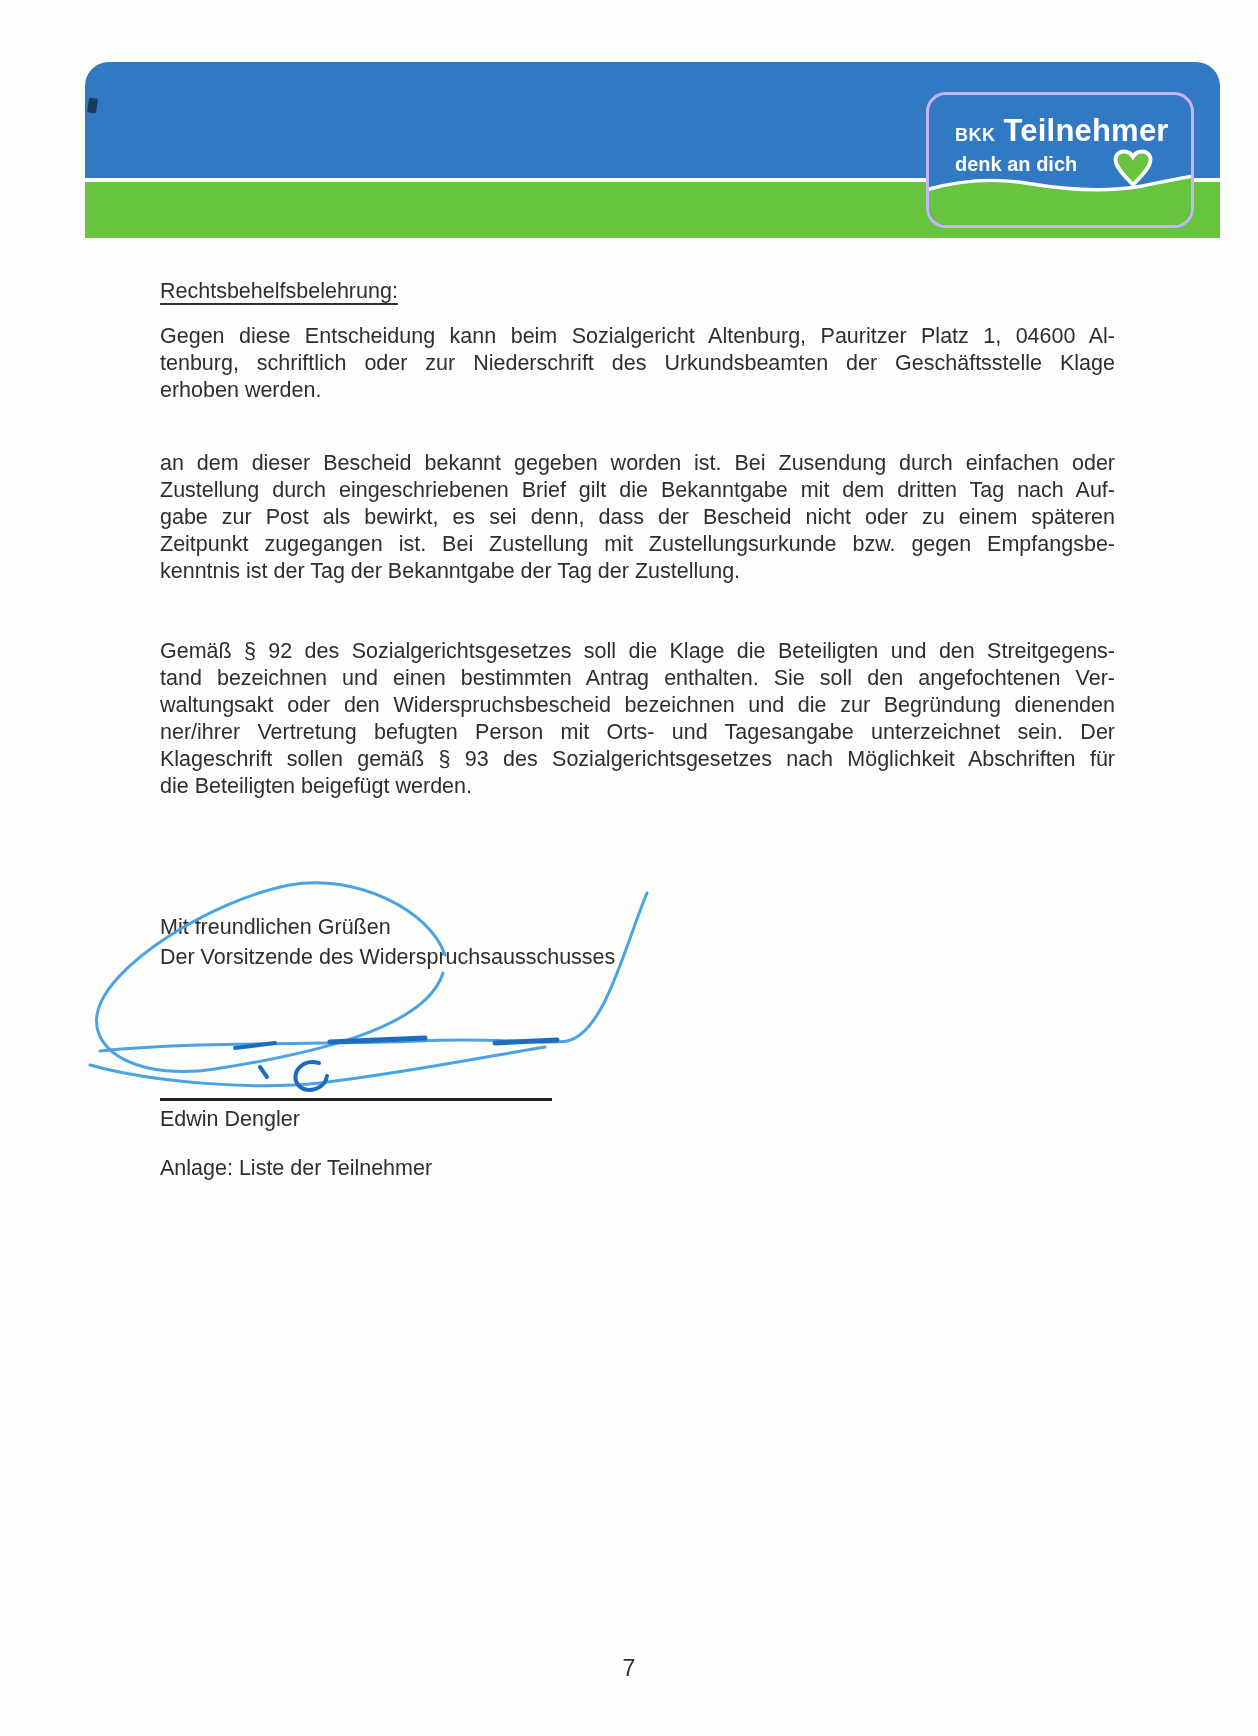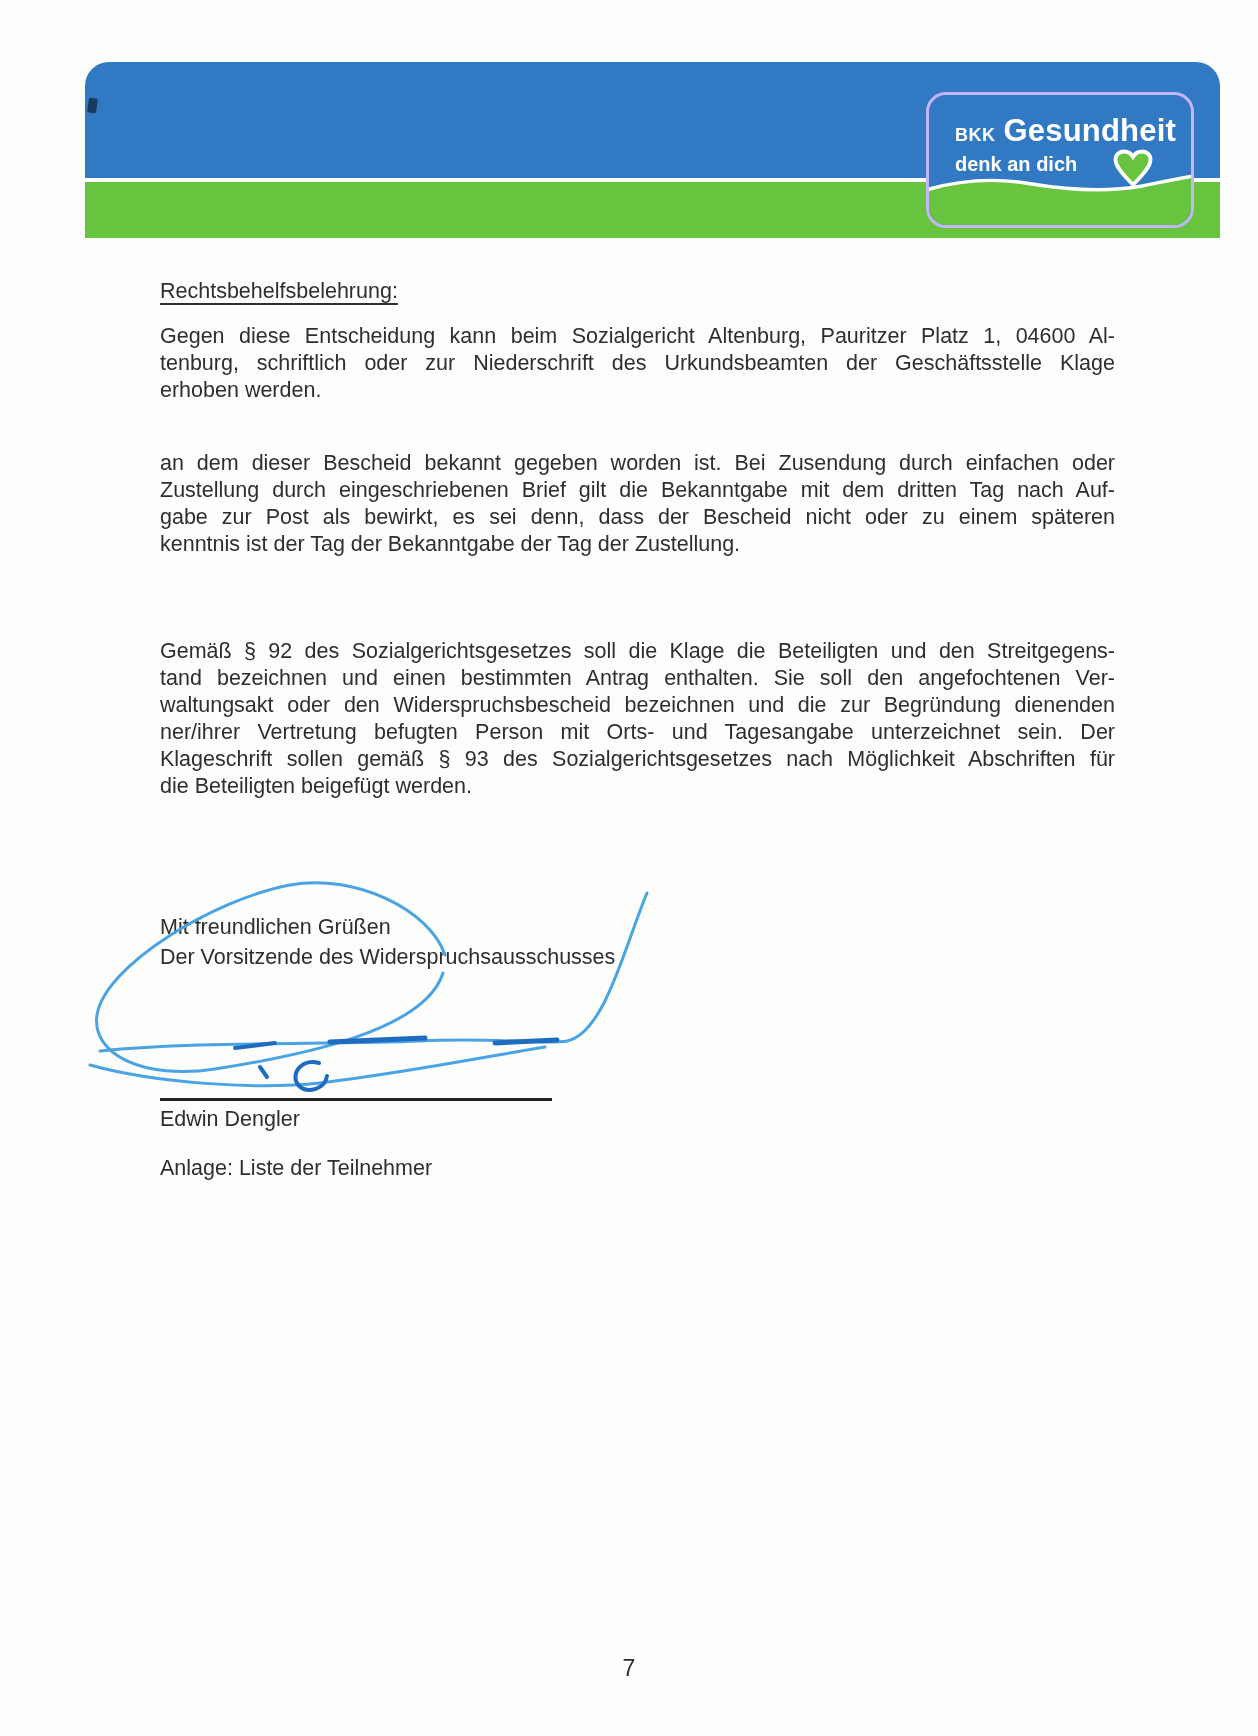--- a/index.html
+++ b/index.html
@@ -111,40 +111,41 @@
         <path d="M12 21 C5 14 2 10 2 6.5 C2 3.5 4.5 2 6.8 2 C8.8 2 10.9 3.2 12 5 C13.1 3.2 15.2 2 17.2 2 C19.5 2 22 3.5 22 6.5 C22 10 19 14 12 21 Z" transform="translate(186,12) scale(1.75)" fill="var(--band-green)" stroke="#ffffff" stroke-width="2.2"></path>
       </g>
 
       <path d="M0,54 C34,44 72,42 106,48 C148,55 182,56 216,50 C236,46 254,42 268,40 L268,92 L0,92 Z" fill="var(--band-green)"></path>
 
       <path d="M0,54 C34,44 72,42 106,48 C148,55 182,56 216,50 C236,46 254,42 268,40" fill="none" stroke="#ffffff" stroke-width="3.4"></path>
     </svg>
     <div class="logo-text">
       <div class="logo-line1">
         <span class="logo-bkk">BKK</span>
-        <span class="logo-name">Gesundheit</span>
+        <span class="logo-name">Teilnehmer</span>
       </div>
       <div class="logo-tagline">denk an dich</div>
     </div>
   </div>
 </div>
 
 <div class="letter">
   <div class="heading">Rechtsbehelfsbelehrung:</div>
 
   <div class="paragraph p1">
       <div class="line">Gegen diese Entscheidung kann beim Sozialgericht Altenburg, Pauritzer Platz 1, 04600 Al-</div>
       <div class="line">tenburg, schriftlich oder zur Niederschrift des Urkundsbeamten der Geschäftsstelle Klage</div>
       <div class="line line-last">erhoben werden.</div>
     </div>
 
   <div class="paragraph p2">
       <div class="line">an dem dieser Bescheid bekannt gegeben worden ist. Bei Zusendung durch einfachen oder</div>
       <div class="line">Zustellung durch eingeschriebenen Brief gilt die Bekanntgabe mit dem dritten Tag nach Auf-</div>
       <div class="line">gabe zur Post als bewirkt, es sei denn, dass der Bescheid nicht oder zu einem späteren</div>
+      <div class="line">Zeitpunkt zugegangen ist. Bei Zustellung mit Zustellungsurkunde bzw. gegen Empfangsbe-</div>
       <div class="line line-last">kenntnis ist der Tag der Bekanntgabe der Tag der Zustellung.</div>
     </div>
 
   <div class="paragraph p3">
       <div class="line">Gemäß § 92 des Sozialgerichtsgesetzes soll die Klage die Beteiligten und den Streitgegens-</div>
       <div class="line">tand bezeichnen und einen bestimmten Antrag enthalten. Sie soll den angefochtenen Ver-</div>
       <div class="line">waltungsakt oder den Widerspruchsbescheid bezeichnen und die zur Begründung dienenden</div>
       <div class="line">ner/ihrer Vertretung befugten Person mit Orts- und Tagesangabe unterzeichnet sein. Der</div>
       <div class="line">Klageschrift sollen gemäß § 93 des Sozialgerichtsgesetzes nach Möglichkeit Abschriften für</div>
       <div class="line line-last">die Beteiligten beigefügt werden.</div>

